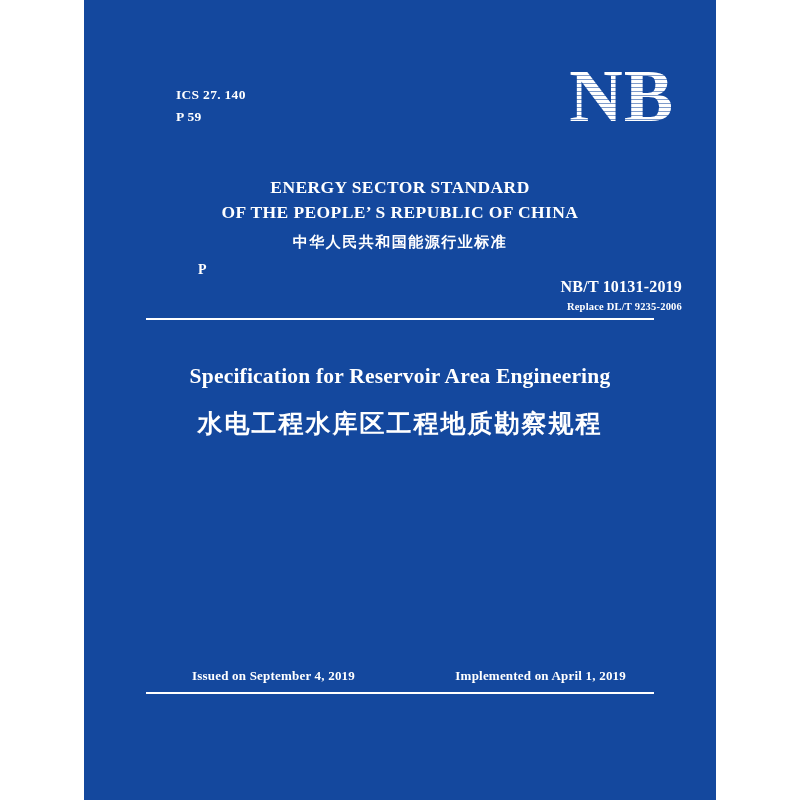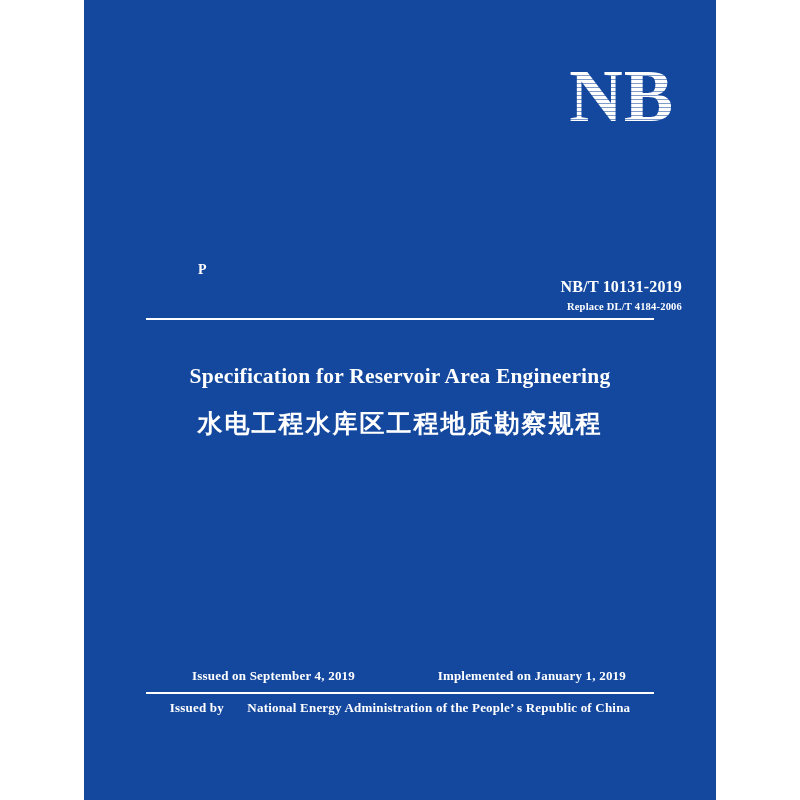--- a/index.html
+++ b/index.html
@@ -183,48 +183,53 @@
     letter-spacing: 0.2px;
   }
   .issued-by .label { margin-right: 20px; }
 </style>
 </head>
 <body>
 
 <div class="page">
   <div class="cover">
 
+    <div class="codes">
+      <div>ICS 27. 140</div>
+      <div>P 59</div>
+    </div>
 
     <div class="nb-logo">
       <span>NB</span>
       <span class="stripes"></span>
     </div>
 
+    <div class="std-header">
+      <div class="line1">ENERGY SECTOR STANDARD</div>
+      <div class="line2">OF THE PEOPLE’ S REPUBLIC OF CHINA</div>
+      <div class="cn-line">中华人民共和国能源行业标准</div>
+    </div>
 
     <div class="desig-row">
       <div class="desig-left">P</div>
       <div class="desig-right">
         <div class="code">NB/T 10131-2019</div>
-        <div class="replace">Replace DL/T 4184-2006</div>
+        <div class="replace">Replace DL/T 9235-2006</div>
       </div>
     </div>
 
     <div class="rule top"></div>
 
     <div class="title-block">
       <div class="en">Specification for Reservoir Area Engineering</div>
       <div class="cn">水电工程水库区工程地质勘察规程</div>
     </div>
 
     <div class="dates">
       <div class="issued">Issued on September 4, 2019</div>
-      <div class="implemented">Implemented on January 1, 2019</div>
+      <div class="implemented">Implemented on April 1, 2019</div>
     </div>
 
     <div class="rule bottom"></div>
 
-    <div class="issued-by">
-      <span class="label">Issued by</span>
-      <span>National Energy Administration of the People’ s Republic of China</span>
-    </div>
 
   </div>
 </div>
 
 </body></html>

